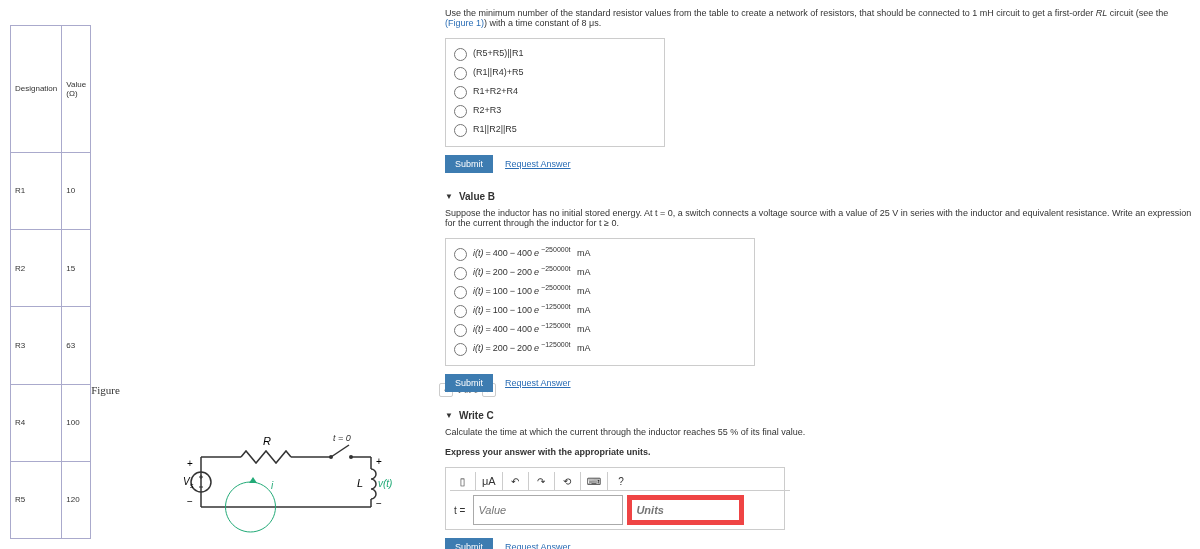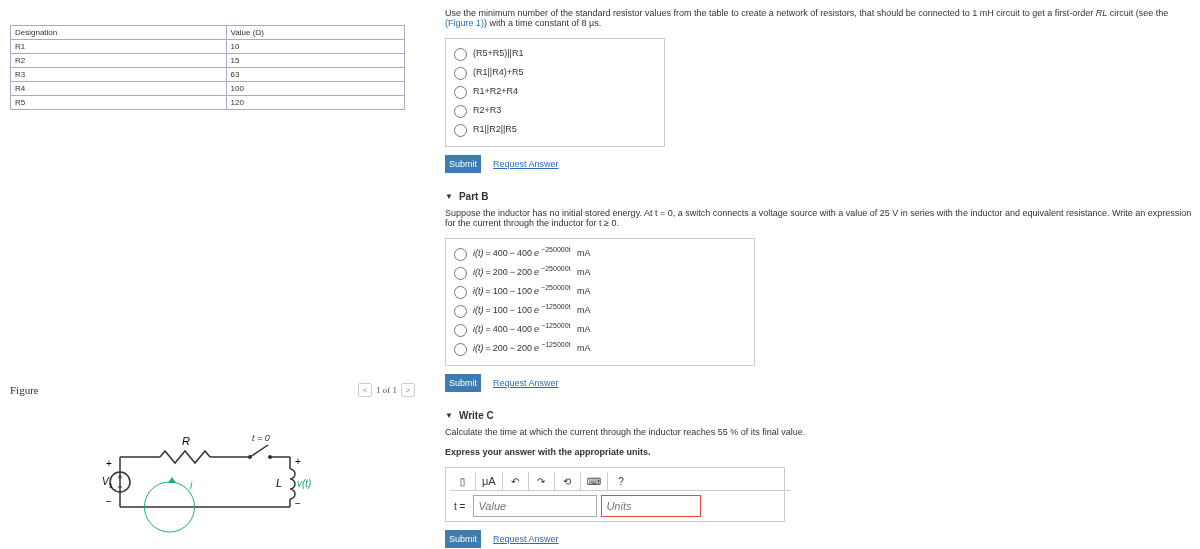--- a/index.html
+++ b/index.html
@@ -1,48 +1,48 @@
 <!DOCTYPE html>
 <html><head>
 <meta charset="utf-8">
 <style>
 * { box-sizing: border-box; margin: 0; padding: 0; }
 body { font-family: Arial, sans-serif; font-size: 9px; color: #333; background: #fff; width: 1200px; height: 549px; overflow: hidden; }
 .container { display: flex; width: 100%; height: 100%; }
-.left-col { width: 425px; padding: 25px 10px 10px 10px; display: flex; flex-direction: column; }
+.left-col { width: 425px; padding: 25px 10px 10px 10px; display: flex; flex-direction: row; }
 .right-col { flex: 1; padding: 8px 8px 8px 20px; }
 table { border-collapse: collapse; width: 395px; border: 1px solid #aac; }
 th, td { border: 1px solid #aac; padding: 2px 4px; font-size: 8px; text-align: left; font-weight: normal; }
 .figure-area { margin-top: auto; padding-left: 0; }
 .figure-header { display: flex; justify-content: space-between; align-items: center; width: 405px; font-family: Liberation Serif, serif; }
 .figure-label { font-size: 11px; color: #333; }
 .figure-nav { display: flex; align-items: center; gap: 4px; font-size: 9px; color: #555; }
 .nav-btn { width: 14px; height: 14px; border: 1px solid #ccc; border-radius: 2px; display: flex; align-items: center; justify-content: center; font-size: 8px; cursor: pointer; }
 .circuit { margin-top: 30px; margin-left: 90px; }
 .prompt { font-size: 9px; color: #333; margin-bottom: 10px; }
 .prompt i { font-style: italic; }
 .option { display: flex; align-items: flex-start; gap: 6px; padding: 3px 0; font-size: 9px; }
 .option input { margin: 0; }
 .option-label { color: #333; }
 .option-box { border: 1px solid #ccc; padding: 6px 8px; width: 220px; margin-bottom: 8px; }
 .option-box-wide { border: 1px solid #ccc; padding: 6px 8px; width: 310px; margin-bottom: 8px; }
 .btn-row { display: flex; align-items: center; gap: 12px; margin-top: 4px; margin-bottom: 12px; }
-.submit-btn { background: #3d7cb1; color: #fff; padding: 4px 4px; font-size: 9px; border: none; cursor: pointer; }
+.submit-btn { background: #3d7cb1; color: #fff; padding: 4px 10px; font-size: 9px; border: none; cursor: pointer; }
 .req-link { color: #2a6db5; font-size: 9px; text-decoration: underline; cursor: pointer; }
 .section-header { display: flex; align-items: center; gap: 6px; font-size: 10px; font-weight: bold; padding: 6px 0; }
 .caret { font-size: 8px; color: #333; }
 .eq-opt { font-size: 9px; padding: 3px 0; display: flex; align-items: flex-start; gap: 6px; }
 .eq-opt .expr { display: inline-flex; align-items: baseline; gap: 2px; }
 .toolbar { display: flex; border: 1px solid #ccc; width: 340px; }
 .toolbar .cell { border-right: 1px solid #ccc; padding: 3px 6px; font-size: 10px; display: flex; align-items: center; justify-content: center; min-width: 26px; }
 .toolbar .cell:last-child { border-right: none; }
 .value-row { display: flex; align-items: stretch; gap: 4px; margin-top: 4px; }
 .value-label { display: flex; align-items: center; font-size: 10px; padding: 0 4px; }
-.value-input { border: 1px solid #aaa; width: 124px; padding: 4px; font-style: italic; font-size: 11px; color: #999; background: #fff; }
-.units-input { border: 1px solid #ef4444; width: 100px; padding: 4px; font-style: italic; font-size: 11px; color: #999; background: #fff; }
+.value-input { border: 1px solid #aaa; width: 150px; padding: 4px; font-style: italic; font-size: 11px; color: #999; background: #fff; }
+.units-input { border: 5px solid #ef4444; width: 117px; padding: 4px; font-style: italic; font-size: 11px; color: #999; background: #fff; font-weight: bold; }
 .expr-sup { position: relative; top: -4px; font-size: 7px; }
 </style>
 </head>
 <body>
 
 <div class="container">
   <div class="left-col">
     <table>
       <tbody>
           <tr>
@@ -144,21 +144,21 @@
           <span class="option-label">R1||R2||R5</span>
         </div>
     </div>
     <div class="btn-row">
       <button class="submit-btn">Submit</button>
       <a class="req-link">Request Answer</a>
     </div>
 
     <div class="section-header">
       <span class="caret">▼</span>
-      <span>Part B</span>
+      <span>Value B</span>
     </div>
     <div class="prompt">Suppose the inductor has no initial stored energy. At t = 0, a switch connects a voltage source with a value of 25 V in series with the inductor and equivalent resistance. Write an expression for the current through the inductor for t ≥ 0.</div>
 
     <div class="option-box-wide">
       <div class="eq-opt">
           <input type="radio" style="">
           <span class="expr"><i>i(t)</i> = <span>400</span> − <span>400</span><i>e</i><span class="expr-sup">−<span>250000t</span></span>&nbsp;<span>mA</span></span>
         </div>
       <div class="eq-opt">
           <input type="radio" style="">

